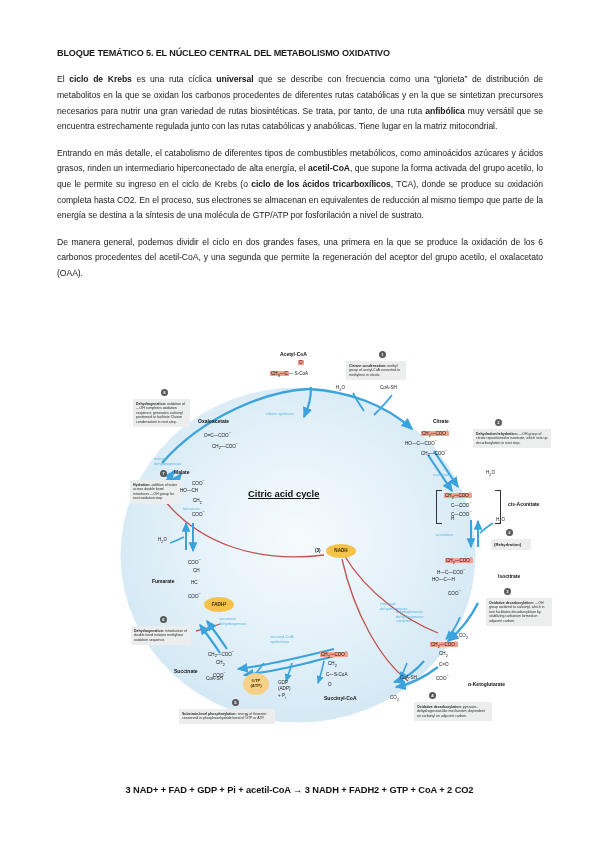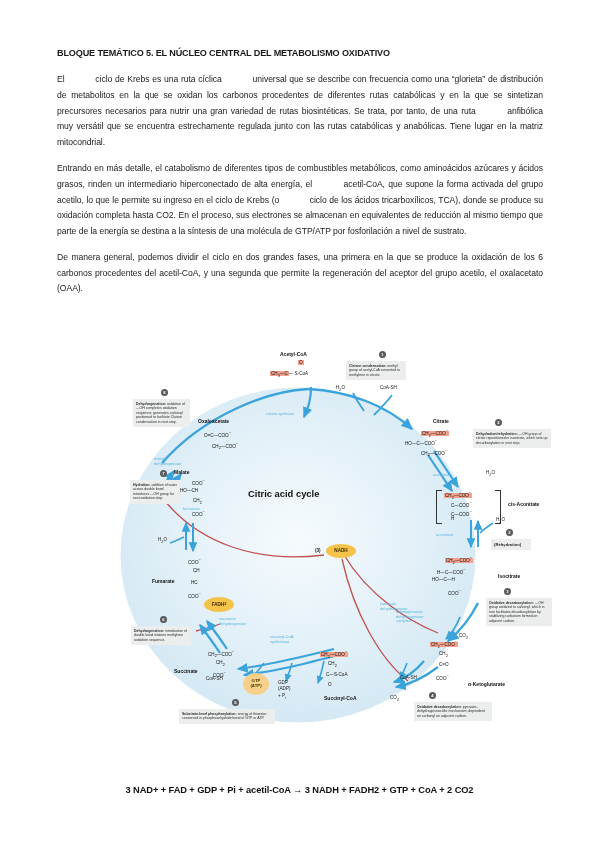--- a/index.html
+++ b/index.html
@@ -34,21 +34,21 @@
     margin: 0 0 13px 0;
     line-height: 1.25;
   }
   p.para {
     font-size: 8.6px;
     line-height: 15.6px;
     text-align: justify;
     margin: 0 0 11px 0;
     letter-spacing: -0.05px;
   }
-  p.para b { font-weight: normal; margin-left: 28px; }
+  p.para b { font-weight: bold; }
 
   
   .figure {
     position: absolute;
     left: 8px;
     top: 345px;
     width: 583px;
     height: 425px;
   }
   .fig-svg { position:absolute; left:0; top:0; }
@@ -109,20 +109,21 @@
   .hl {
     background: #f3a08c;
     padding: 0px 1px;
   }
   .cycle-title {
     position: absolute;
     font-size: 9.4px;
     font-weight: bold;
     color: #111;
     white-space: nowrap;
+    text-decoration: underline;
   }
   .oval {
     position: absolute;
     background: #f5c24a;
     border-radius: 50%;
     font-size: 4.6px;
     font-weight: bold;
     color: #3a2c00;
     text-align: center;
     line-height: 1.15;

